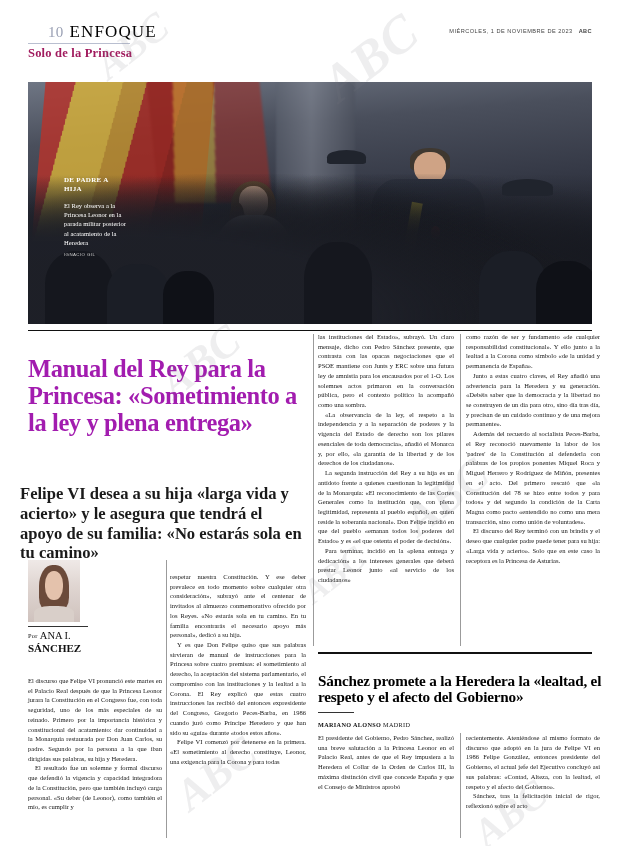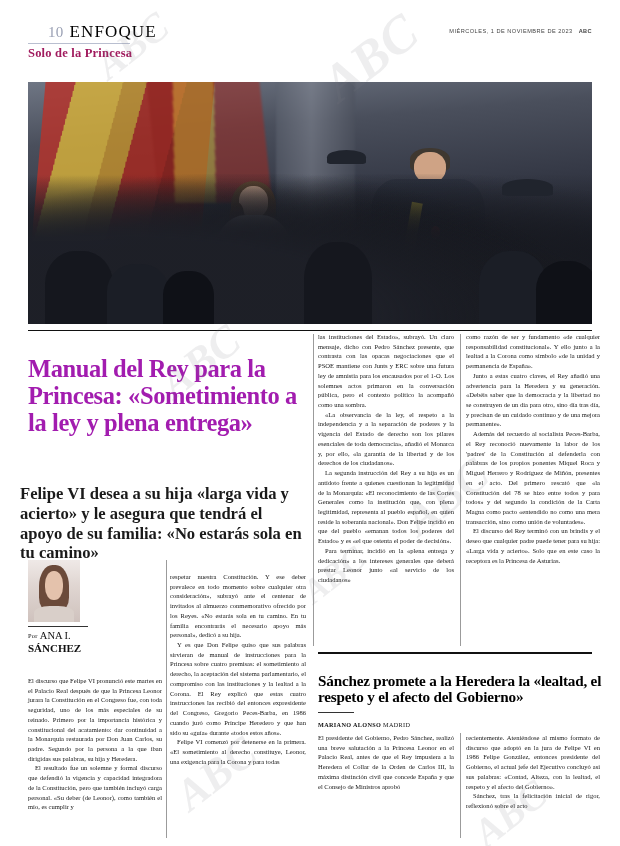--- a/index.html
+++ b/index.html
@@ -410,20 +410,25 @@
   <div class="crowd"></div>
   <div class="sil" style="left:3%;  width:12%; height:30%;"></div>
   <div class="sil b" style="left:14%; width:11%; height:25%;"></div>
   <div class="sil c" style="left:24%; width:9%;  height:22%;"></div>
   <div class="sil" style="left:49%; width:12%; height:34%;"></div>
   <div class="sil b" style="left:80%; width:12%; height:30%;"></div>
   <div class="sil c" style="left:90%; width:11%; height:26%;"></div>
   <div class="cap-hat" style="left:84%; top:40%; width:9%; height:7%;"></div>
   <div class="cap-hat" style="left:53%; top:28%; width:7%; height:6%;"></div>
 
+  <div class="caption">
+    <div class="kicker">DE PADRE A HIJA</div>
+    <div class="ctext">El Rey observa a la Princesa Leonor en la parada militar posterior al acatamiento de la Heredera</div>
+    <div class="credit">IGNACIO GIL</div>
+  </div>
 </div>
 
 <div class="rule-top"></div>
 <div class="vsep" style="left:313px; top:334px; height:312px;"></div>
 <div class="vsep" style="left:460px; top:334px; height:312px;"></div>
 <div class="vsep" style="left:166px; top:560px; height:278px;"></div>
 <div class="vsep" style="left:460px; top:733px; height:105px;"></div>
 
 <h1 class="headline">Manual del Rey para la Princesa: «Sometimiento a la ley y plena entrega»</h1>
 <h2 class="subhead">Felipe VI desea a su hija «larga vida y acierto» y le asegura que tendrá el apoyo de su familia: «No estarás sola en tu camino»</h2>

